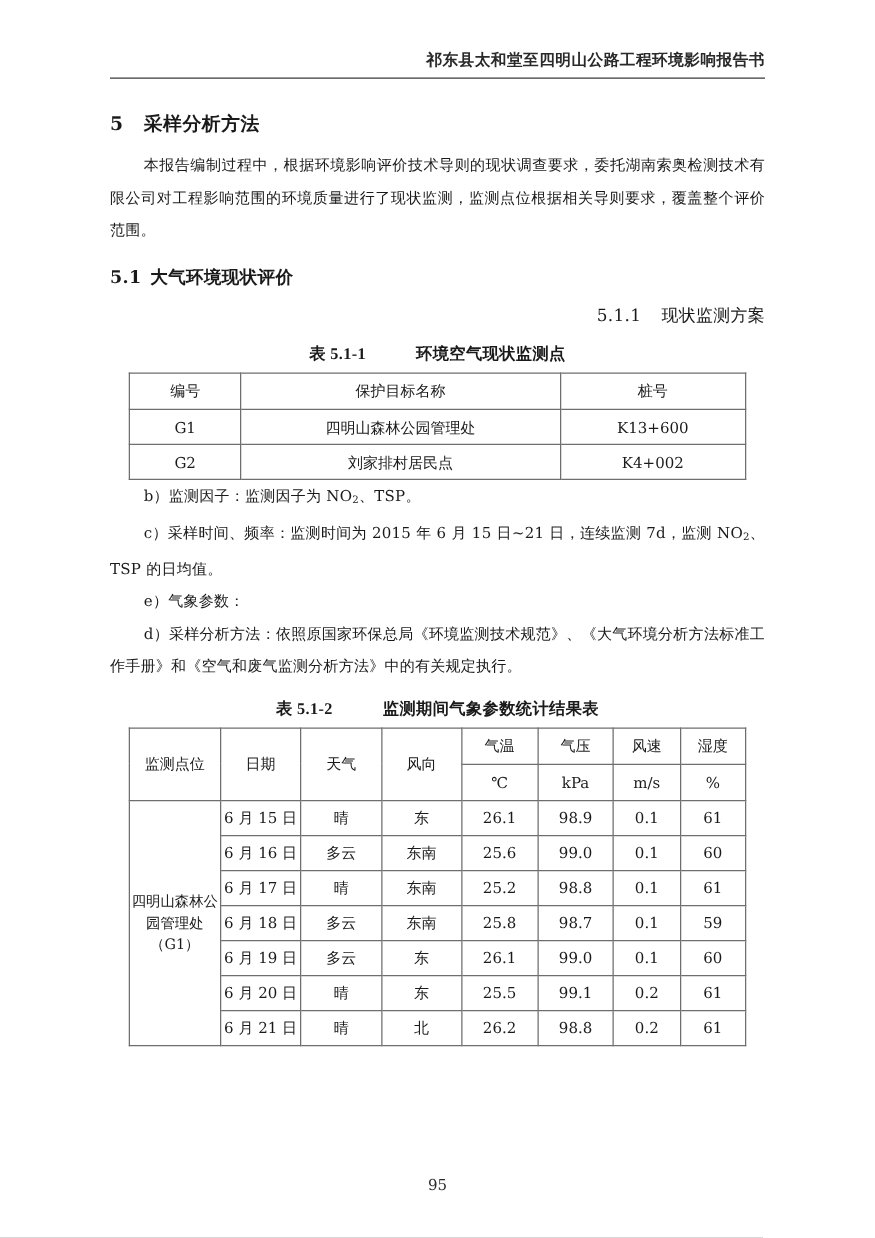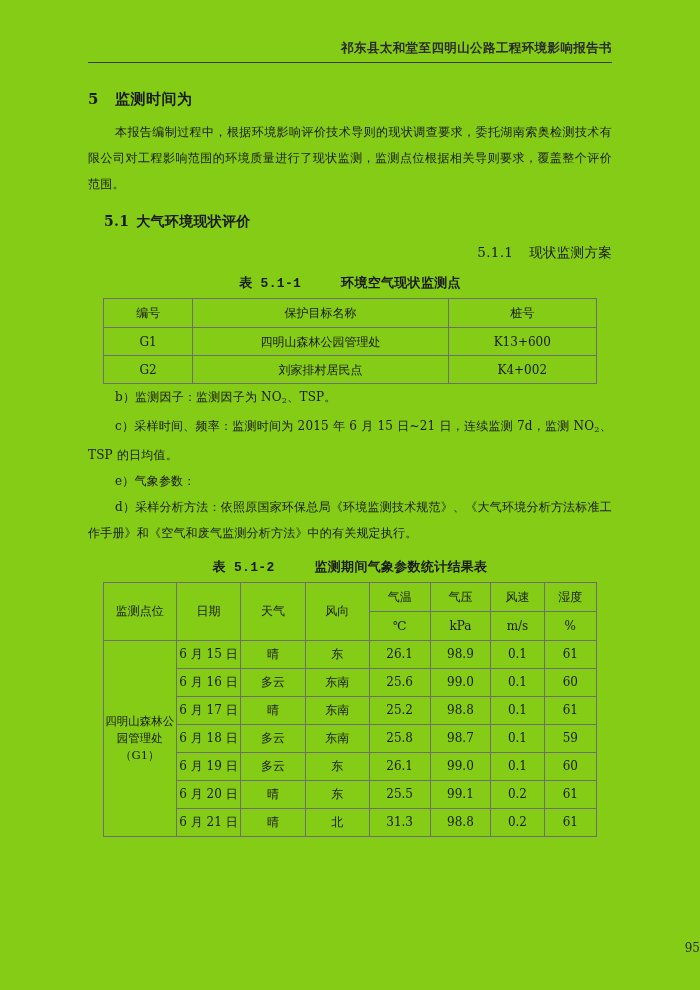--- a/index.html
+++ b/index.html
@@ -4,21 +4,21 @@
 <style>
   html, body {
     margin: 0;
     padding: 0;
     background: #b8b8b8;
   }
   .page {
     position: relative;
     width: 700px;
     height: 990px;
-    background: #84cc16;
+    background: #ffffff;
     margin: 0 auto;
     box-sizing: border-box;
     font-family: "DejaVu Serif", "Liberation Serif", serif;
     color: #1a1a1a;
     overflow: hidden;
   }
 
   
   .page-header {
     position: absolute;
@@ -54,21 +54,21 @@
     font-weight: 700;
     margin: 8px 0 10px 0;
     letter-spacing: 0.5px;
     font-family: "DejaVu Sans", "Liberation Sans", sans-serif;
   }
   h1.sec .num { margin-right: 16px; font-family: "DejaVu Serif", "Liberation Serif", serif; font-weight: 600;}
 
   h2.sub {
     font-size: 14px;
     font-weight: 700;
-    margin: 16px 0 10px 16px;
+    margin: 16px 0 10px 0;
     letter-spacing: 0.3px;
     font-family: "DejaVu Sans", "Liberation Sans", sans-serif;
   }
   h2.sub .num { margin-right: 7px; font-family: "DejaVu Serif", "Liberation Serif", serif; }
 
   h3.subsub {
     font-size: 13.5px;
     font-weight: 400;
     margin: 13px 0 9px 0;
     letter-spacing: 0.3px;
@@ -94,21 +94,21 @@
 
   .tbl-caption {
     font-size: 13px;
     font-weight: 700;
     text-align: center;
     margin: 12px 0 6px 0;
     font-family: "DejaVu Sans", "Liberation Sans", sans-serif;
     letter-spacing: 0.3px;
   }
   .tbl-caption .cap-num {
-    font-family: Liberation Mono, monospace;
+    font-family: Liberation Serif, serif;
     font-weight: 700;
     margin-right: 40px;
   }
 
   table.doc {
     border-collapse: collapse;
     width: 494px;
     margin: 0 auto;
     font-size: 12px;
     font-family: "DejaVu Serif", "Liberation Serif", serif;
@@ -129,38 +129,38 @@
     padding: 2px 1px;
   }
   .t1 td { height: 25px; }
   .t2 td { height: 20px; }
 
   .page-number {
     position: absolute;
     bottom: 35px;
     left: 0;
     width: 700px;
-    text-align: right;
+    text-align: center;
     font-size: 12px;
     color: #2a2a2a;
     font-family: "DejaVu Serif", "Liberation Serif", serif;
   }
 </style>
 </head>
 <body>
 
 <div class="page">
 
   <div class="page-header">祁东县太和堂至四明山公路工程环境影响报告书</div>
   <div class="header-rule"></div>
 
   <div class="content">
 
     <h1 class="sec">
-      <span class="num">5</span><span>监测时间为</span>
+      <span class="num">5</span><span>采样分析方法</span>
     </h1>
 
     <p class="body">本报告编制过程中，根据环境影响评价技术导则的现状调查要求，委托湖南索奥检测技术有限公司对工程影响范围的环境质量进行了现状监测，监测点位根据相关导则要求，覆盖整个评价范围。</p>
 
     <h2 class="sub">
       <span class="num">5.1</span><span>大气环境现状评价</span>
     </h2>
 
     <h3 class="subsub">
       <span class="num">5.1.1</span><span>现状监测方案</span>
@@ -279,21 +279,21 @@
           <td class="cell">东</td>
           <td class="cell">25.5</td>
           <td class="cell">99.1</td>
           <td class="cell">0.2</td>
           <td class="cell">61</td>
         </tr>
         <tr>
           <td class="cell">6 月 21 日</td>
           <td class="cell">晴</td>
           <td class="cell">北</td>
-          <td class="cell">31.3</td>
+          <td class="cell">26.2</td>
           <td class="cell">98.8</td>
           <td class="cell">0.2</td>
           <td class="cell">61</td>
         </tr>
       </tbody>
     </table>
 
   </div>
 
   <div class="page-number">95</div>

